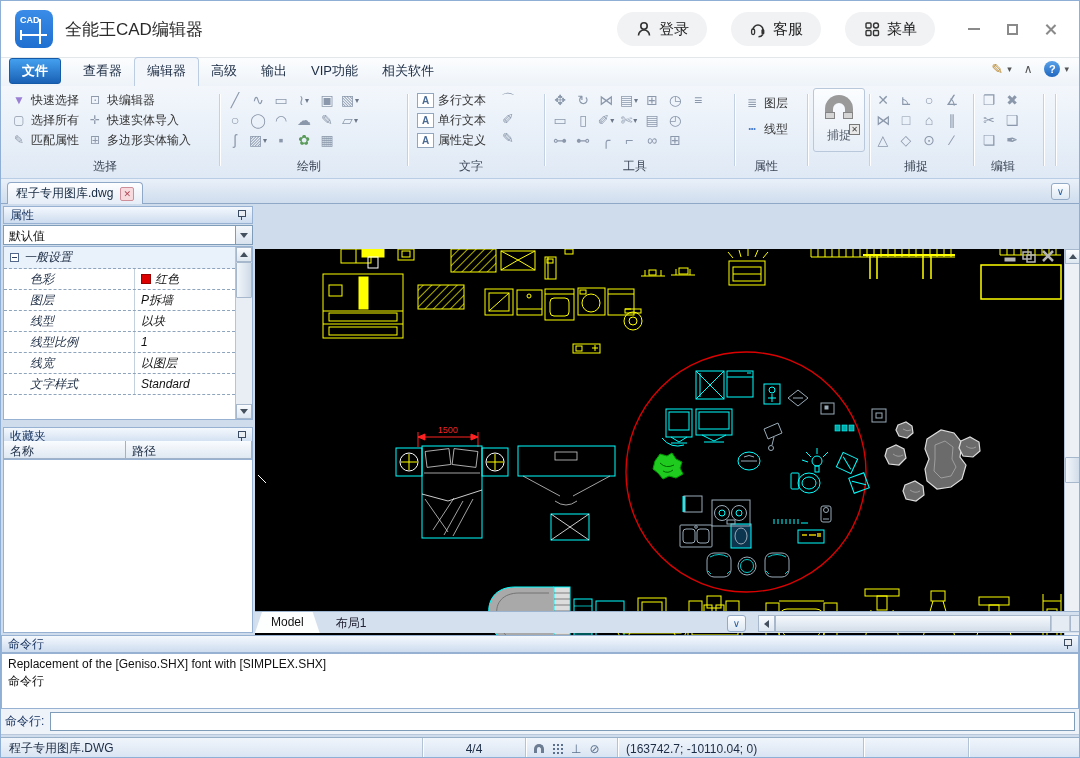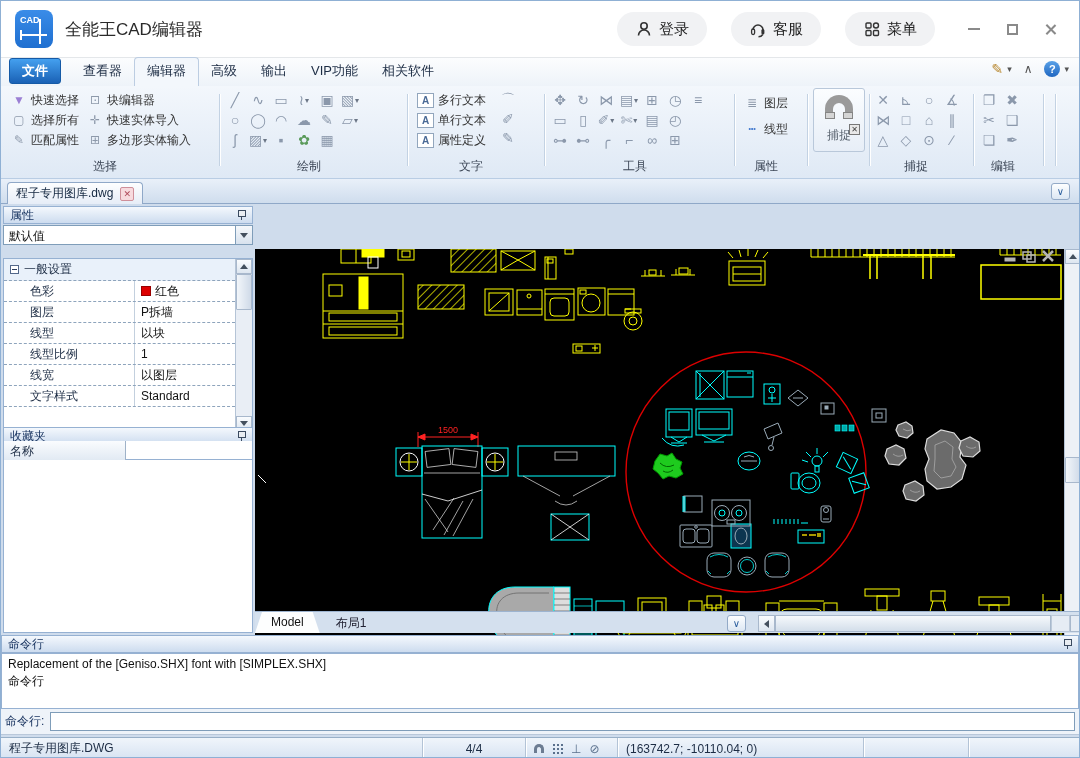--- a/index.html
+++ b/index.html
@@ -72,21 +72,21 @@
   .prow .lab { width:130px; padding-left:26px; color:#1c2c44; }
   .prow .val { flex:1; padding-left:6px; border-left:1px solid #c3d0de; height:100%; display:flex; align-items:center; gap:4px; color:#111; }
   .prow-group { height:22px; background:#e9f1fa; }
   .prow-group .lab { padding-left:6px; display:flex; align-items:center; gap:5px; }
   .treebox { width:9px; height:9px; border:1px solid #53688a; background:#fff; position:relative; }
   .treebox::after { content:""; position:absolute; left:1px; right:1px; top:3px; height:1px; background:#2c3e5e; }
   .swatch { width:10px; height:10px; background:#dd0000; border:1px solid #900; }
   .vscroll { background:#e9eef5; border-left:1px solid #b5c4d6; display:flex; flex-direction:column; align-items:center; }
   .sbtn { width:100%; height:15px; background:linear-gradient(180deg,#fafcfe,#dde6f0); border:1px solid #a8b8cc; display:flex; align-items:center; justify-content:center; cursor:pointer; }
   .sthumb { width:100%; background:linear-gradient(90deg,#f2f6fa,#cfdae8); border:1px solid #a8b8cc; border-radius:1px; cursor:pointer; }
-  .colhdr { display:flex; height:19px; border:1px solid #96b1d2; border-top:none; background:#fff;flex-direction:column; }
+  .colhdr { display:flex; height:19px; border:1px solid #96b1d2; border-top:none; background:#fff; }
   .colhdr .ch { background:linear-gradient(180deg,#fafcfe,#dfe8f2); border-right:1px solid #9fb2c8; border-bottom:1px solid #9fb2c8; padding:2px 6px; font-size:12px; color:#1c2c44; }
 
   
   #canvaswrap { left:254px; top:203px; width:826px; height:407px; background:#000;margin-top:45px; }
   #cadsvg { position:absolute; left:0; top:0; cursor:crosshair; }
   #vscroll-canvas { position:absolute; right:0; top:0; width:17px; height:407px; background:#edf1f6; border-left:1px solid #b5c4d6; }
   
   #modelrow { left:254px; top:610px; width:826px; height:22px; background:#d4e0ee; border-top:1px solid #9db4d0; display:flex; align-items:stretch; }
   .mtab2 { padding:3px 16px; font-size:12px; color:#223; cursor:pointer; }
   .mtab2.on { background:#fdfefe; clip-path:polygon(7px 0,calc(100% - 7px) 0,100% 100%,0 100%); color:#111; }
@@ -374,21 +374,21 @@
   <div class="abs phead" style="left:2px; top:205px; width:250px; height:18px;">
     <span>属性</span>
     <span class="pin"></span>
   </div>
   <div class="abs" style="left:2px; top:224px; width:250px;" id="presetbox">
     <span class="ptext">默认值</span>
     <span class="ddbtn">
         <span class="tri-d"></span>
       </span>
   </div>
-  <div class="abs" id="propgrid" style="left:2px; top:257px; width:250px; height:174px;">
+  <div class="abs" id="propgrid" style="left:2px; top:245px; width:250px; height:174px;font-style:italic;">
     <div style="position:absolute; left:0; top:0; right:17px; bottom:0;">
       <div class="prow prow-group">
         <div class="lab">
             <span class="treebox"></span>
             <span>一般设置</span>
           </div>
       </div>
       <div class="prow">
         <span class="lab">色彩</span>
         <span class="val">

